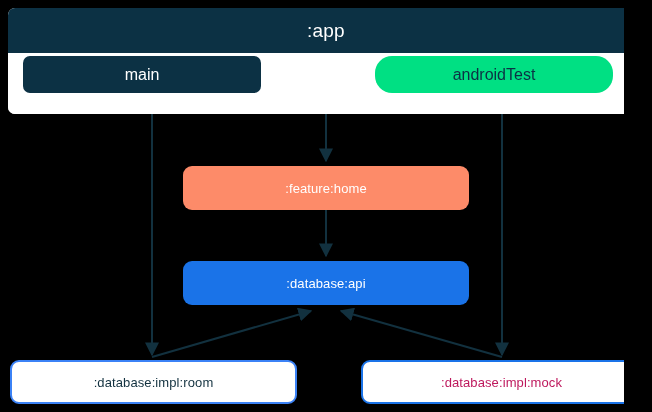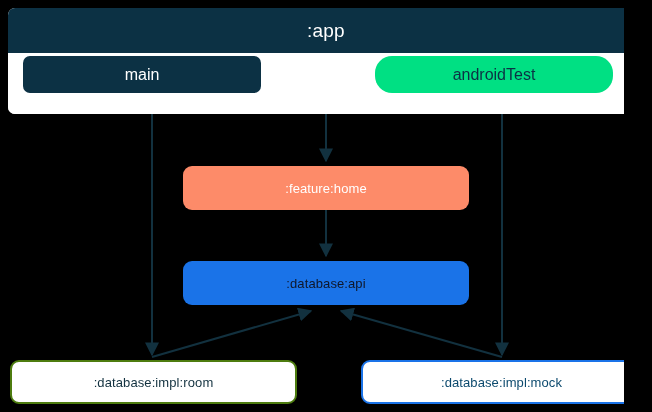--- a/index.html
+++ b/index.html
@@ -103,38 +103,38 @@
     height: 44px;
     background: #fd8b69;
     color: #ffffff;
   }
   .node.database-api {
     left: 183px;
     top: 261px;
     width: 286px;
     height: 44px;
     background: #1a73e8;
-    color: #0f172a;
+    color: #ffffff;
   }
   .node.impl-room {
     left: 10px;
     top: 360px;
     width: 287px;
     height: 44px;
     background: #ffffff;
     color: #12313f;
-    border: 2px solid #4d7c0f;
+    border: 2px solid #3b82f6;
   }
   .node.impl-mock {
     left: 361px;
     top: 360px;
     width: 281px;
     height: 44px;
     background: #ffffff;
-    color: #0c4a6e;
+    color: #be185d;
     border: 2px solid #1a73e8;
   }
 </style>
 </head>
 <body>
 
 <div id="canvas">
 
   <svg class="edges" viewBox="0 0 652 412" width="652" height="412">
     <defs>

